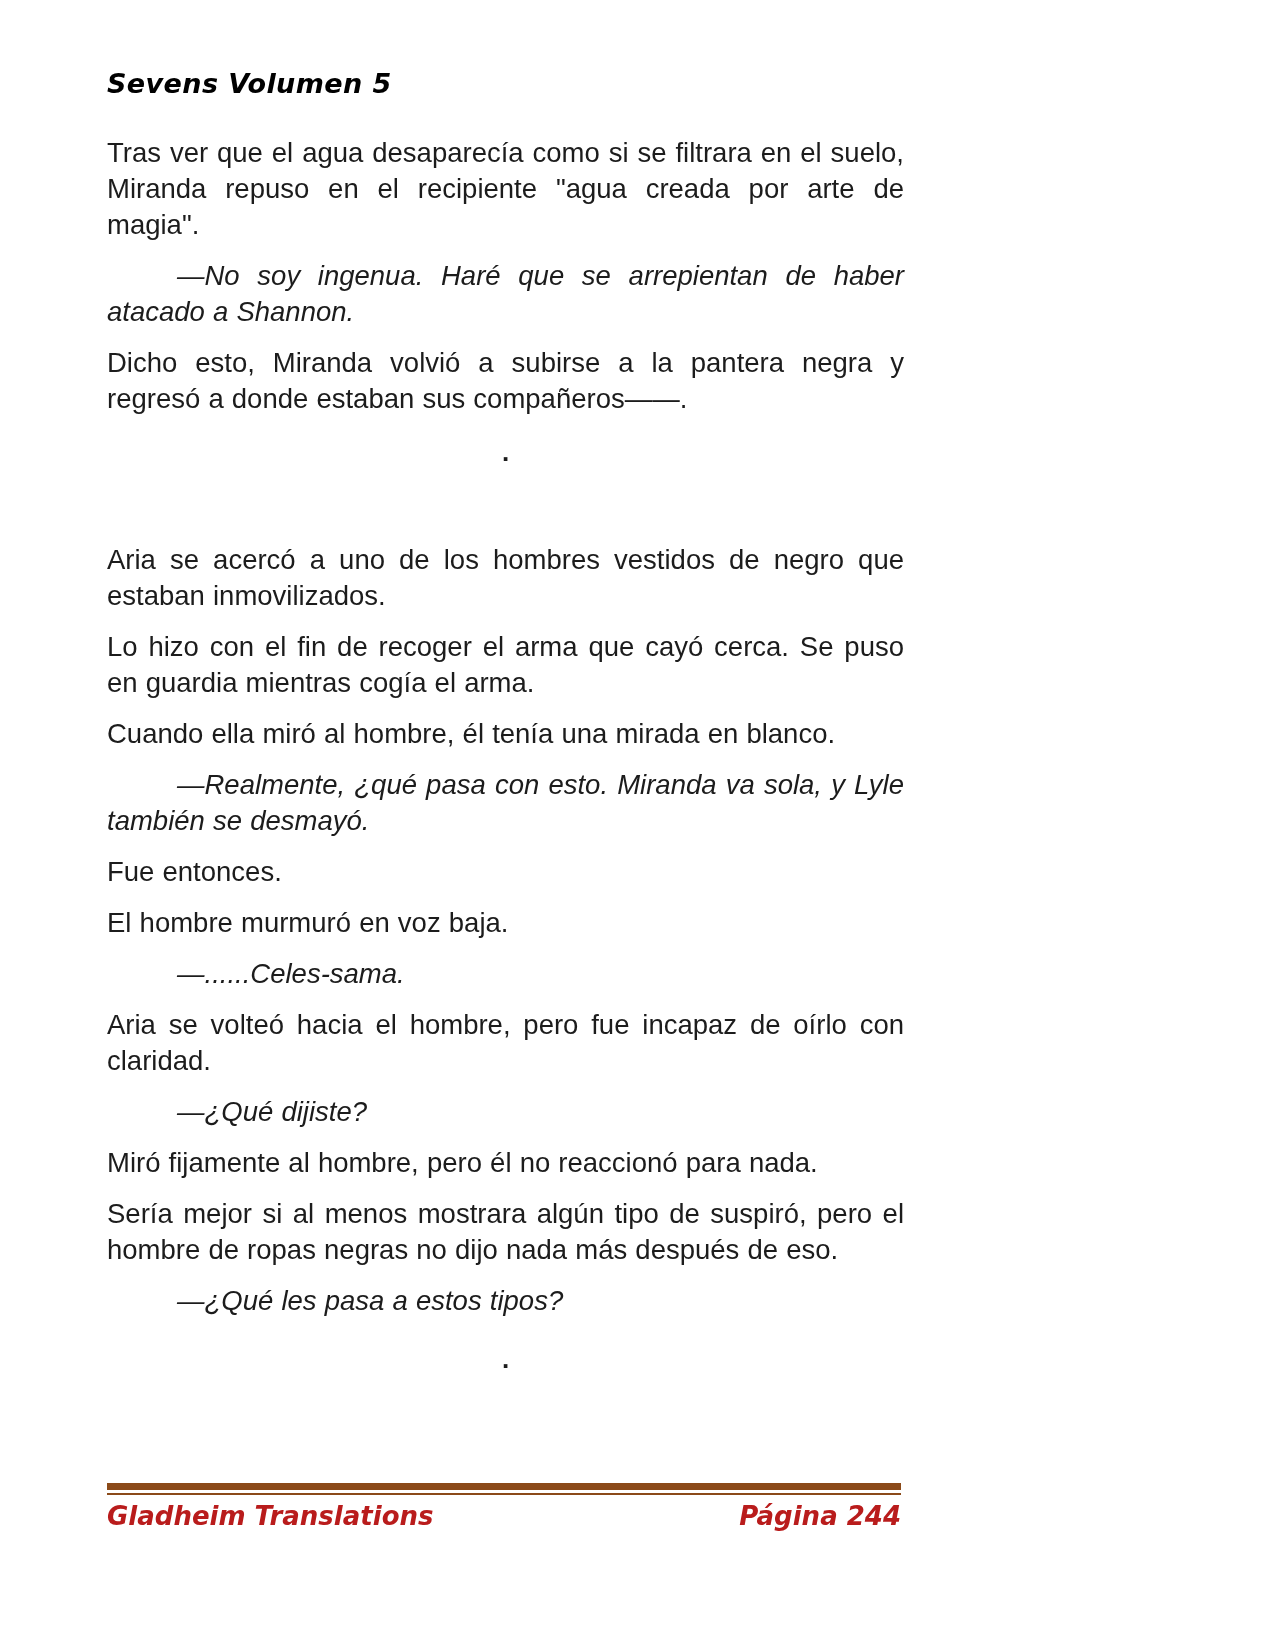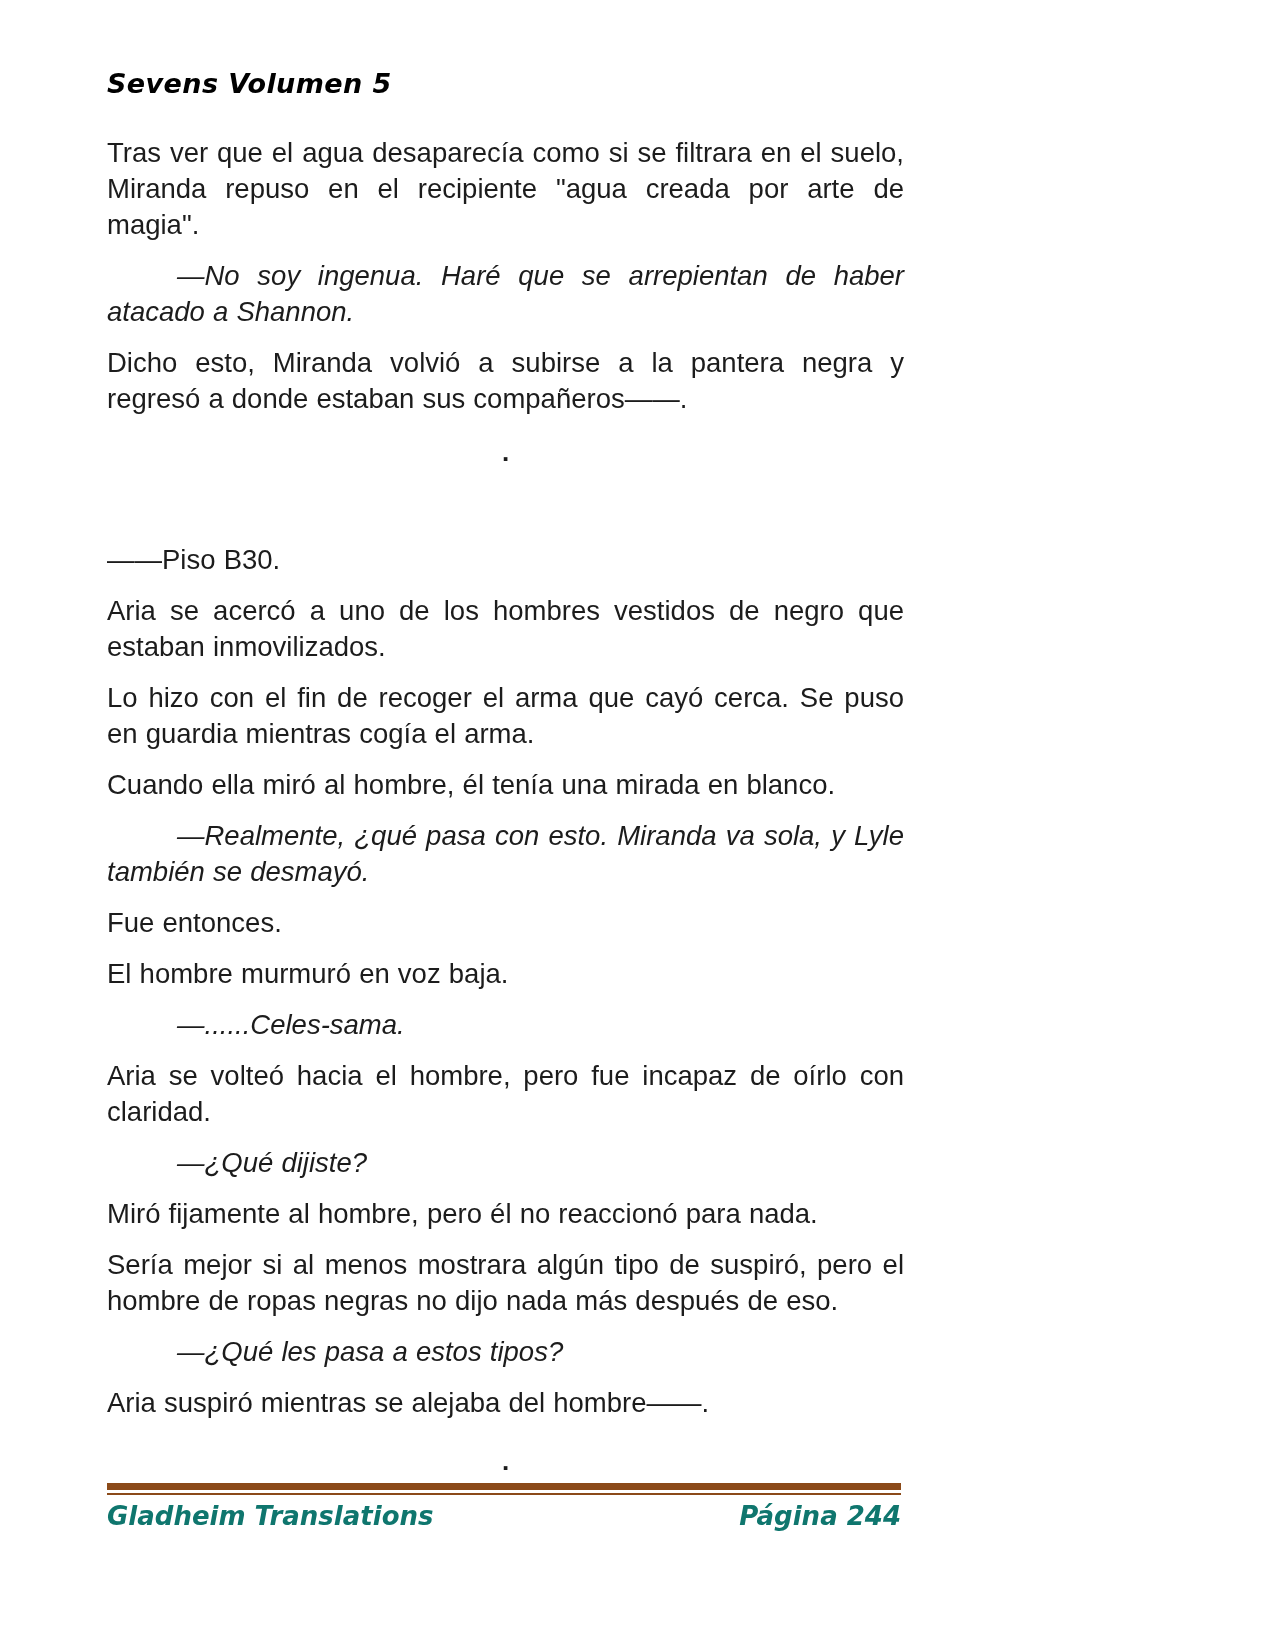--- a/index.html
+++ b/index.html
@@ -39,51 +39,49 @@
   .doc-footer-rule{
     position:absolute;left:107px;right:108px;top:1483px;
   }
   .rule-thick{height:7px;background:#8B4A19;}
   .rule-thin{height:2px;margin-top:3px;background:#8B4A19;}
   .doc-footer-row{
     position:absolute;left:107px;right:108px;top:1501px;
     display:flex;justify-content:space-between;align-items:baseline;
     font-family:"DejaVu Sans",sans-serif;
     font-weight:bold;font-style:italic;
-    font-size:26px;color:#0f766e;
+    font-size:26px;color:#b91c1c;
   }
 </style>
 </head>
 <body>
 
 <div class="page">
 
   <div class="doc-header">
     <span class="doc-title">Sevens Volumen 5</span>
   </div>
 
   <div class="doc-body">
       <p class="para">Tras ver que el agua desaparecía como si se filtrara en el suelo, Miranda repuso en el recipiente "agua creada por arte de magia".</p>
       <p class="para indent">—No soy ingenua. Haré que se arrepientan de haber atacado a Shannon.</p>
       <p class="para">Dicho esto, Miranda volvió a subirse a la pantera negra y regresó a donde estaban sus compañeros——.</p>
       <p class="sep">.</p>
-      <p class="para">——Piso B30.</p>
       <p class="para">Aria se acercó a uno de los hombres vestidos de negro que estaban inmovilizados.</p>
       <p class="para">Lo hizo con el fin de recoger el arma que cayó cerca. Se puso en guardia mientras cogía el arma.</p>
       <p class="para">Cuando ella miró al hombre, él tenía una mirada en blanco.</p>
       <p class="para indent">—Realmente, ¿qué pasa con esto. Miranda va sola, y Lyle también se desmayó.</p>
       <p class="para">Fue entonces.</p>
       <p class="para">El hombre murmuró en voz baja.</p>
       <p class="para indent">—......Celes-sama.</p>
       <p class="para">Aria se volteó hacia el hombre, pero fue incapaz de oírlo con claridad.</p>
       <p class="para indent">—¿Qué dijiste?</p>
       <p class="para">Miró fijamente al hombre, pero él no reaccionó para nada.</p>
       <p class="para">Sería mejor si al menos mostrara algún tipo de suspiró, pero el hombre de ropas negras no dijo nada más después de eso.</p>
       <p class="para indent">—¿Qué les pasa a estos tipos?</p>
-      <p class="para">Aria suspiró mientras se alejaba del hombre——.</p>
       <p class="sep last">.</p>
     </div>
 
   <div class="doc-footer-rule">
     <div class="rule-thick" style="background: rgb(139, 74, 25);"></div>
     <div class="rule-thin" style="background: rgb(139, 74, 25);"></div>
   </div>
 
   <div class="doc-footer-row">
     <span>Gladheim Translations</span>

